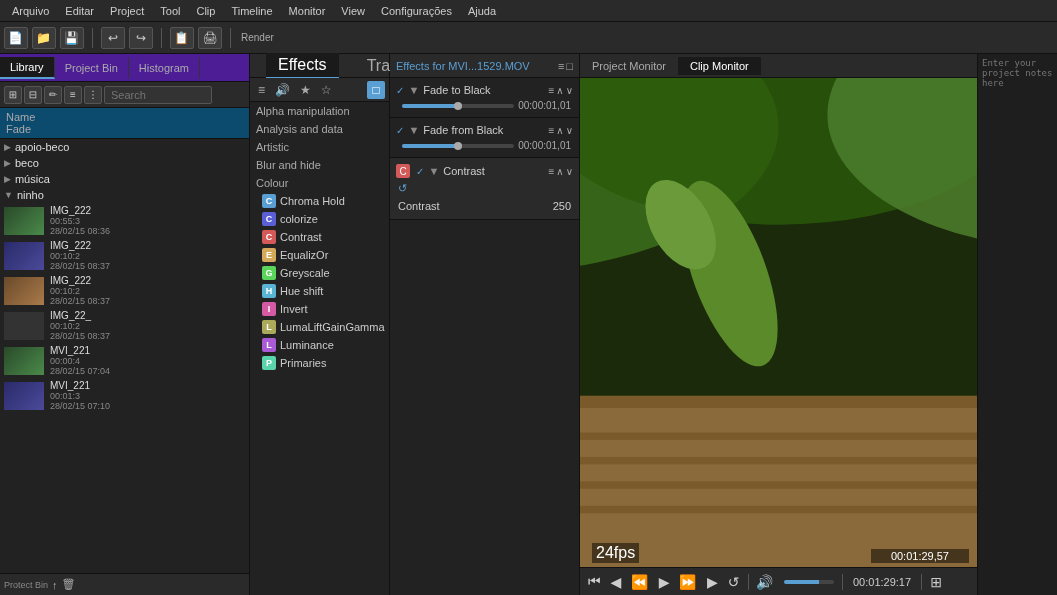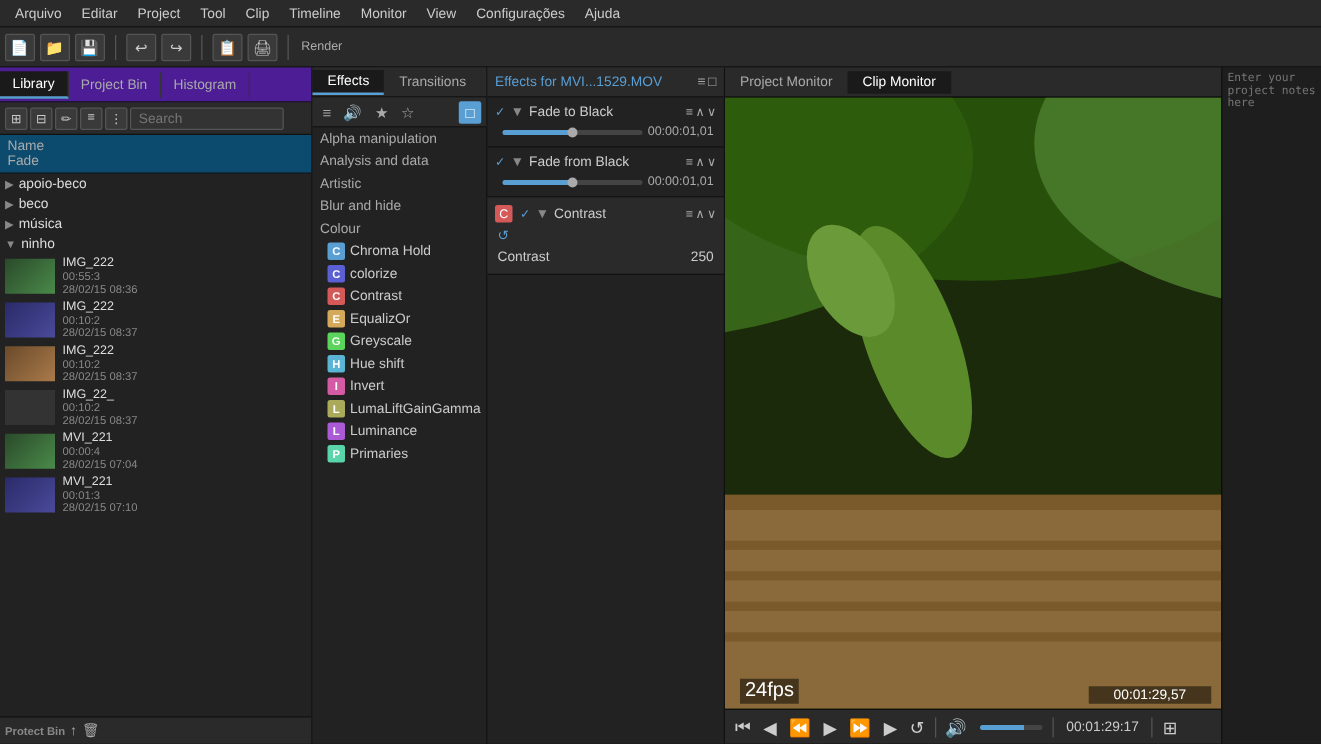--- a/index.html
+++ b/index.html
@@ -21,21 +21,21 @@
     
     #left-panel { width: 250px; min-width: 250px; display: flex; flex-direction: column; border-right: 1px solid #111; background: #222; }
 
     
     #left-tabs { display: flex; background: #4c1d95; border-bottom: 1px solid #111; height: 28px; align-items: center; }
     .left-tab { padding: 4px 10px; cursor: pointer; color: #aaa; font-size: 11px; border-right: 1px solid #333; }
     .left-tab.active { background: #1a1a1a; color: #fff; border-bottom: 2px solid #5a9fd4; }
 
     
     #left-toolbar { display: flex; align-items: center; background: #2a2a2a; height: 26px; padding: 0 4px; border-bottom: 1px solid #111; gap: 2px; }
-    #search-input { background: #333; border: 1px solid #555; color: #ccc; padding: 2px 6px; height: 18px; width: 123px; font-size: 11px; border-radius: 2px; }
+    #search-input { background: #333; border: 1px solid #555; color: #ccc; padding: 2px 6px; height: 18px; width: 108px; font-size: 11px; border-radius: 2px; }
 
     
     #file-list-header { display: flex; background: #0c4a6e; padding: 3px 6px; border-bottom: 1px solid #111; font-size: 11px; color: #aaa; flex-direction: column; }
     #file-list-header span:first-child { flex: 1; }
 
     
     #file-list { flex: 1; overflow-y: auto; background: #222; }
     .file-folder { display: flex; align-items: center; padding: 2px 4px; cursor: pointer; }
     .file-folder .arrow { margin-right: 4px; font-size: 9px; color: #888; }
     .file-folder .folder-name { color: #ddd; }
@@ -46,21 +46,21 @@
     .thumb.blue { background: linear-gradient(135deg, #2a2a6a, #4a4a9a); }
     .thumb.orange { background: linear-gradient(135deg, #6a4a2a, #aa7a4a); }
     .thumb.dark { background: #333; }
     .file-info { display: flex; flex-direction: column; }
     .file-name { color: #ddd; font-size: 10px; }
     .file-date { color: #888; font-size: 9px; }
 
     
     #middle-panel { width: 140px; min-width: 140px; display: flex; flex-direction: column; border-right: 1px solid #111; background: #222; }
     #effects-tabs { display: flex; background: #2a2a2a; border-bottom: 1px solid #111; height: 24px; align-items: center; }
-    .effects-tab { padding: 3px 12px; cursor: pointer; color: #aaa; font-size: 11px; }
+    .effects-tab { padding: 3px 12px; cursor: pointer; color: #aaa; font-size: 16px; margin-left: 16px; }
     .effects-tab.active { background: #1a1a1a; color: #fff; border-bottom: 2px solid #5a9fd4; }
     #effects-toolbar { display: flex; align-items: center; background: #2a2a2a; height: 24px; padding: 0 4px; border-bottom: 1px solid #111; gap: 2px; }
     .eff-btn { background: transparent; border: none; color: #aaa; cursor: pointer; font-size: 12px; padding: 2px 4px; }
     #effects-list { flex: 1; overflow-y: auto; }
     .effect-category { padding: 3px 6px; color: #aaa; font-size: 11px; cursor: pointer; }
     .effect-item { display: flex; align-items: center; padding: 2px 6px 2px 12px; cursor: pointer; }
     .effect-icon { width: 14px; height: 14px; border-radius: 2px; margin-right: 4px; flex-shrink: 0; display: flex; align-items: center; justify-content: center; font-size: 9px; font-weight: bold; color: #fff; }
     .effect-name { color: #ccc; font-size: 11px; }
 
     
@@ -230,21 +230,21 @@
       <div class="file-item with-thumb sub-item">
         <div class="thumb blue"></div>
         <div class="file-info">
           <span class="file-name">MVI_221</span>
           <span class="file-date">00:01:3</span>
           <span class="file-date">28/02/15 07:10</span>
         </div>
       </div>
     </div>
     <div id="left-panel-bottom">
-      <span style="color:#888;font-size:9px;font-weight:bold;">Protect Bin</span>
+      <span style="color:#888;font-size:9px;">Protect Bin</span>
       <button class="lp-btn">↑</button>
       <button class="lp-btn">🗑</button>
     </div>
   </div>
 
   <div id="middle-panel">
     <div id="effects-tabs">
       <span class="effects-tab active">Effects</span>
       <span class="effects-tab">Transitions</span>
     </div>

